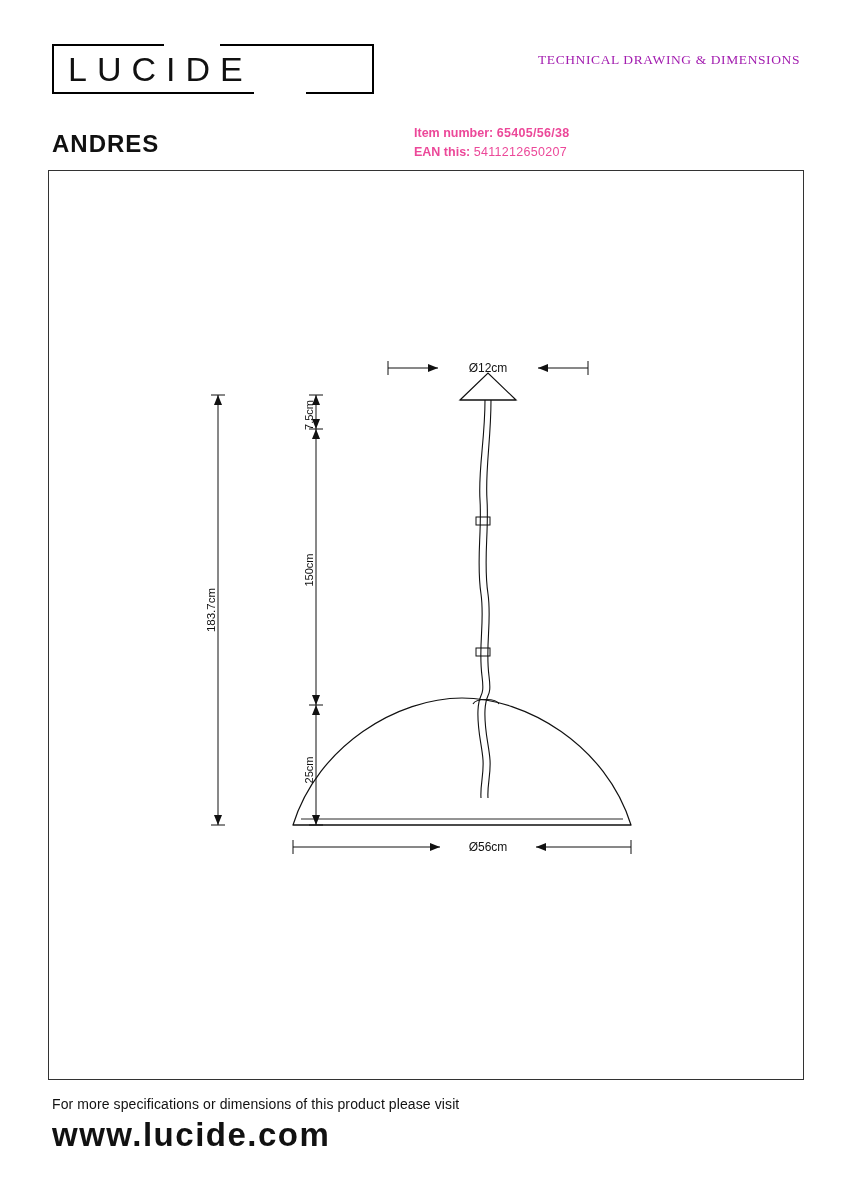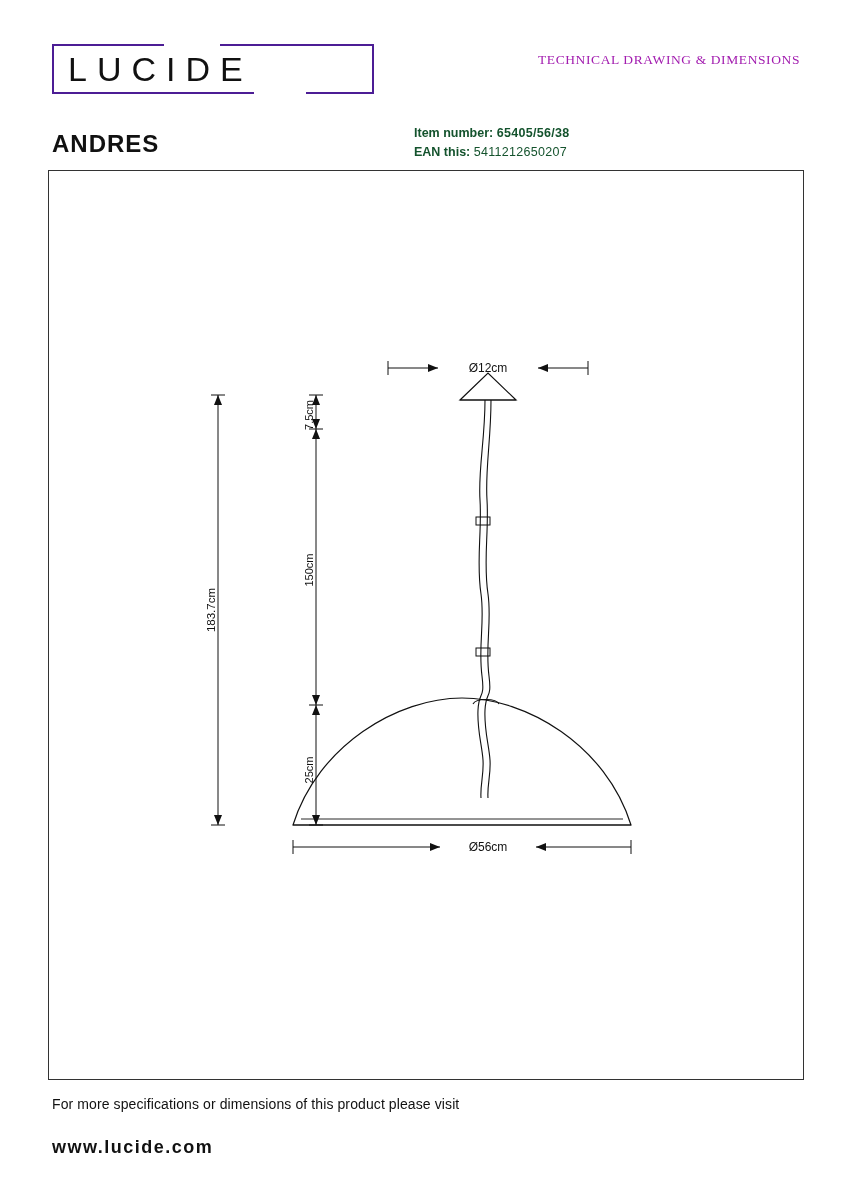--- a/index.html
+++ b/index.html
@@ -23,21 +23,21 @@
     left: 52px;
     right: 48px;
     height: 56px;
   }
   .logo {
     position: absolute;
     left: 0;
     top: 0;
     width: 322px;
     height: 50px;
-    border: 2px solid #4c1d95;
+    border: 2px solid #000000;
     box-sizing: border-box;
   }
   .logo-text {
     position: absolute;
     left: 14px;
     top: 50%;
     transform: translateY(-50%);
     font-size: 34px;
     letter-spacing: 10px;
     font-weight: 400;
@@ -87,21 +87,21 @@
     font-weight: bold;
     letter-spacing: 1px;
     color: #111;
   }
   .meta {
     position: absolute;
     left: 362px;
     top: 2px;
     font-size: 12.5px;
     line-height: 19px;
-    color: #14532d;
+    color: #ec4899;
   }
   .meta .lbl {
     font-weight: bold;
   }
   .meta .val {
     font-weight: bold;
     letter-spacing: 0.3px;
   }
   .meta .val-thin {
     font-weight: 400;
@@ -125,22 +125,22 @@
     left: 52px;
     top: 1096px;
     width: 740px;
   }
   .footer-line1 {
     font-size: 14px;
     color: #111;
     letter-spacing: 0.1px;
   }
   .footer-line2 {
-    margin-top: 25px;
-    font-size: 18px;
+    margin-top: 4px;
+    font-size: 33px;
     font-weight: bold;
     letter-spacing: 1.5px;
     color: #111;
   }
 
   
   .drawing {
     position: absolute;
     left: 48px;
     top: 170px;

